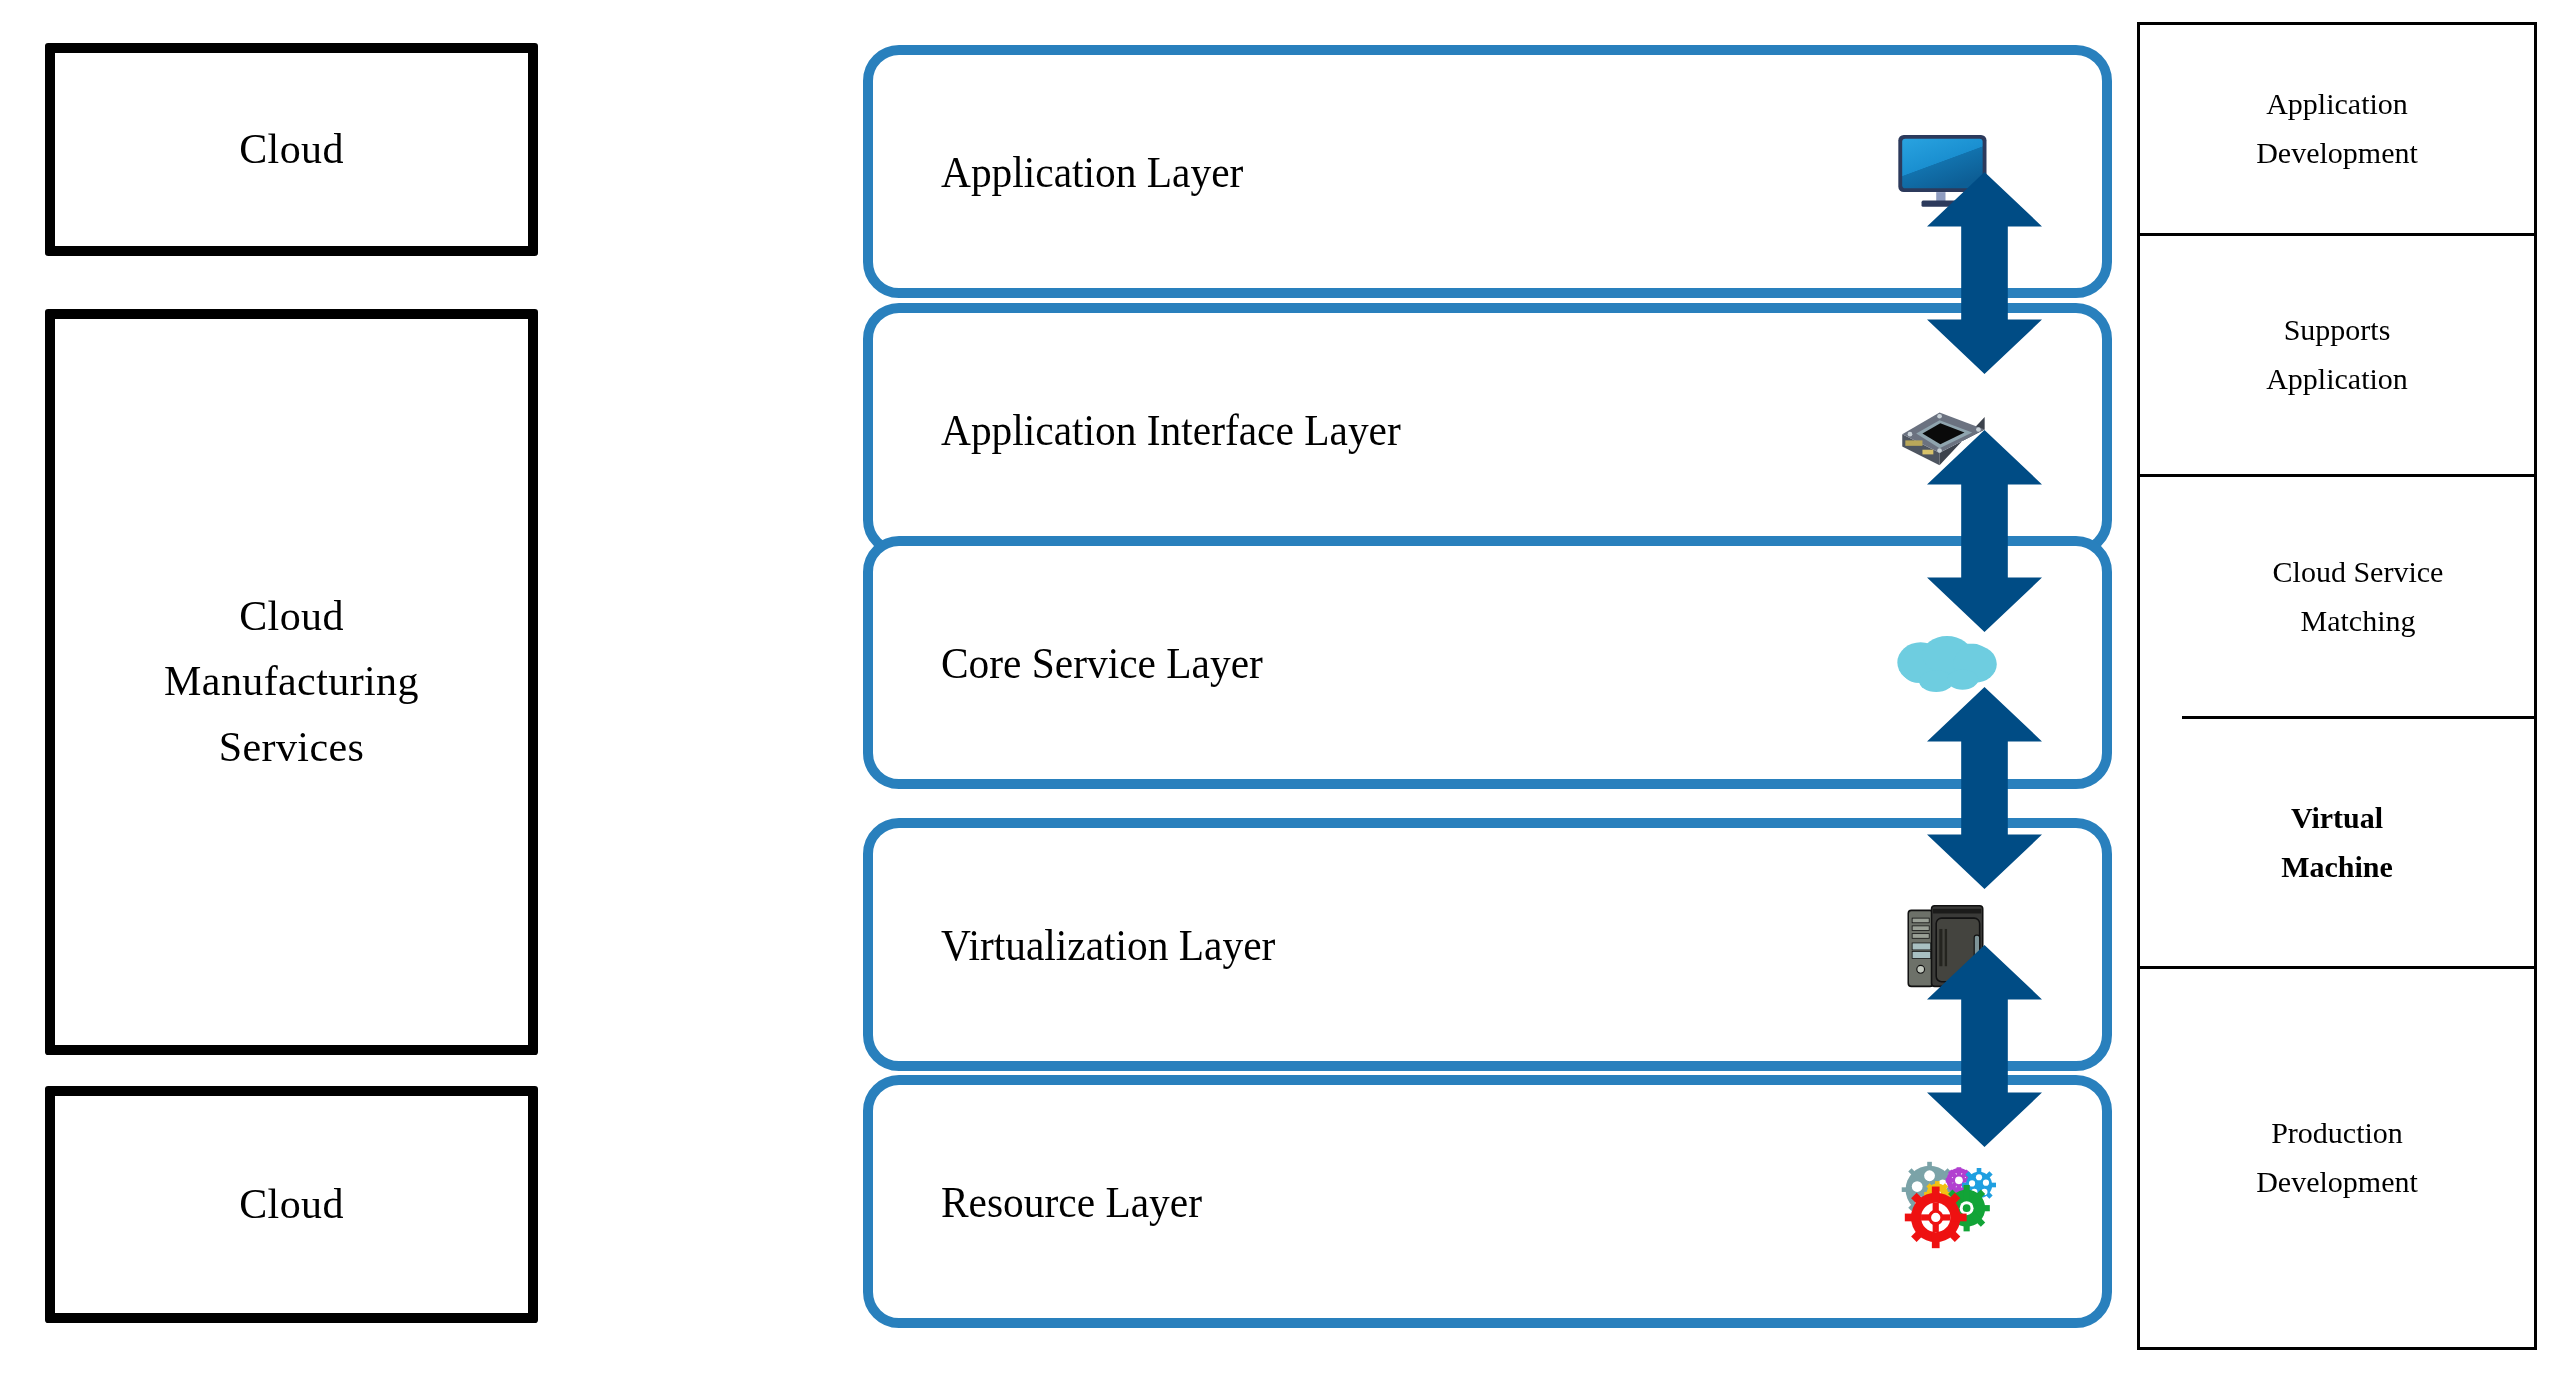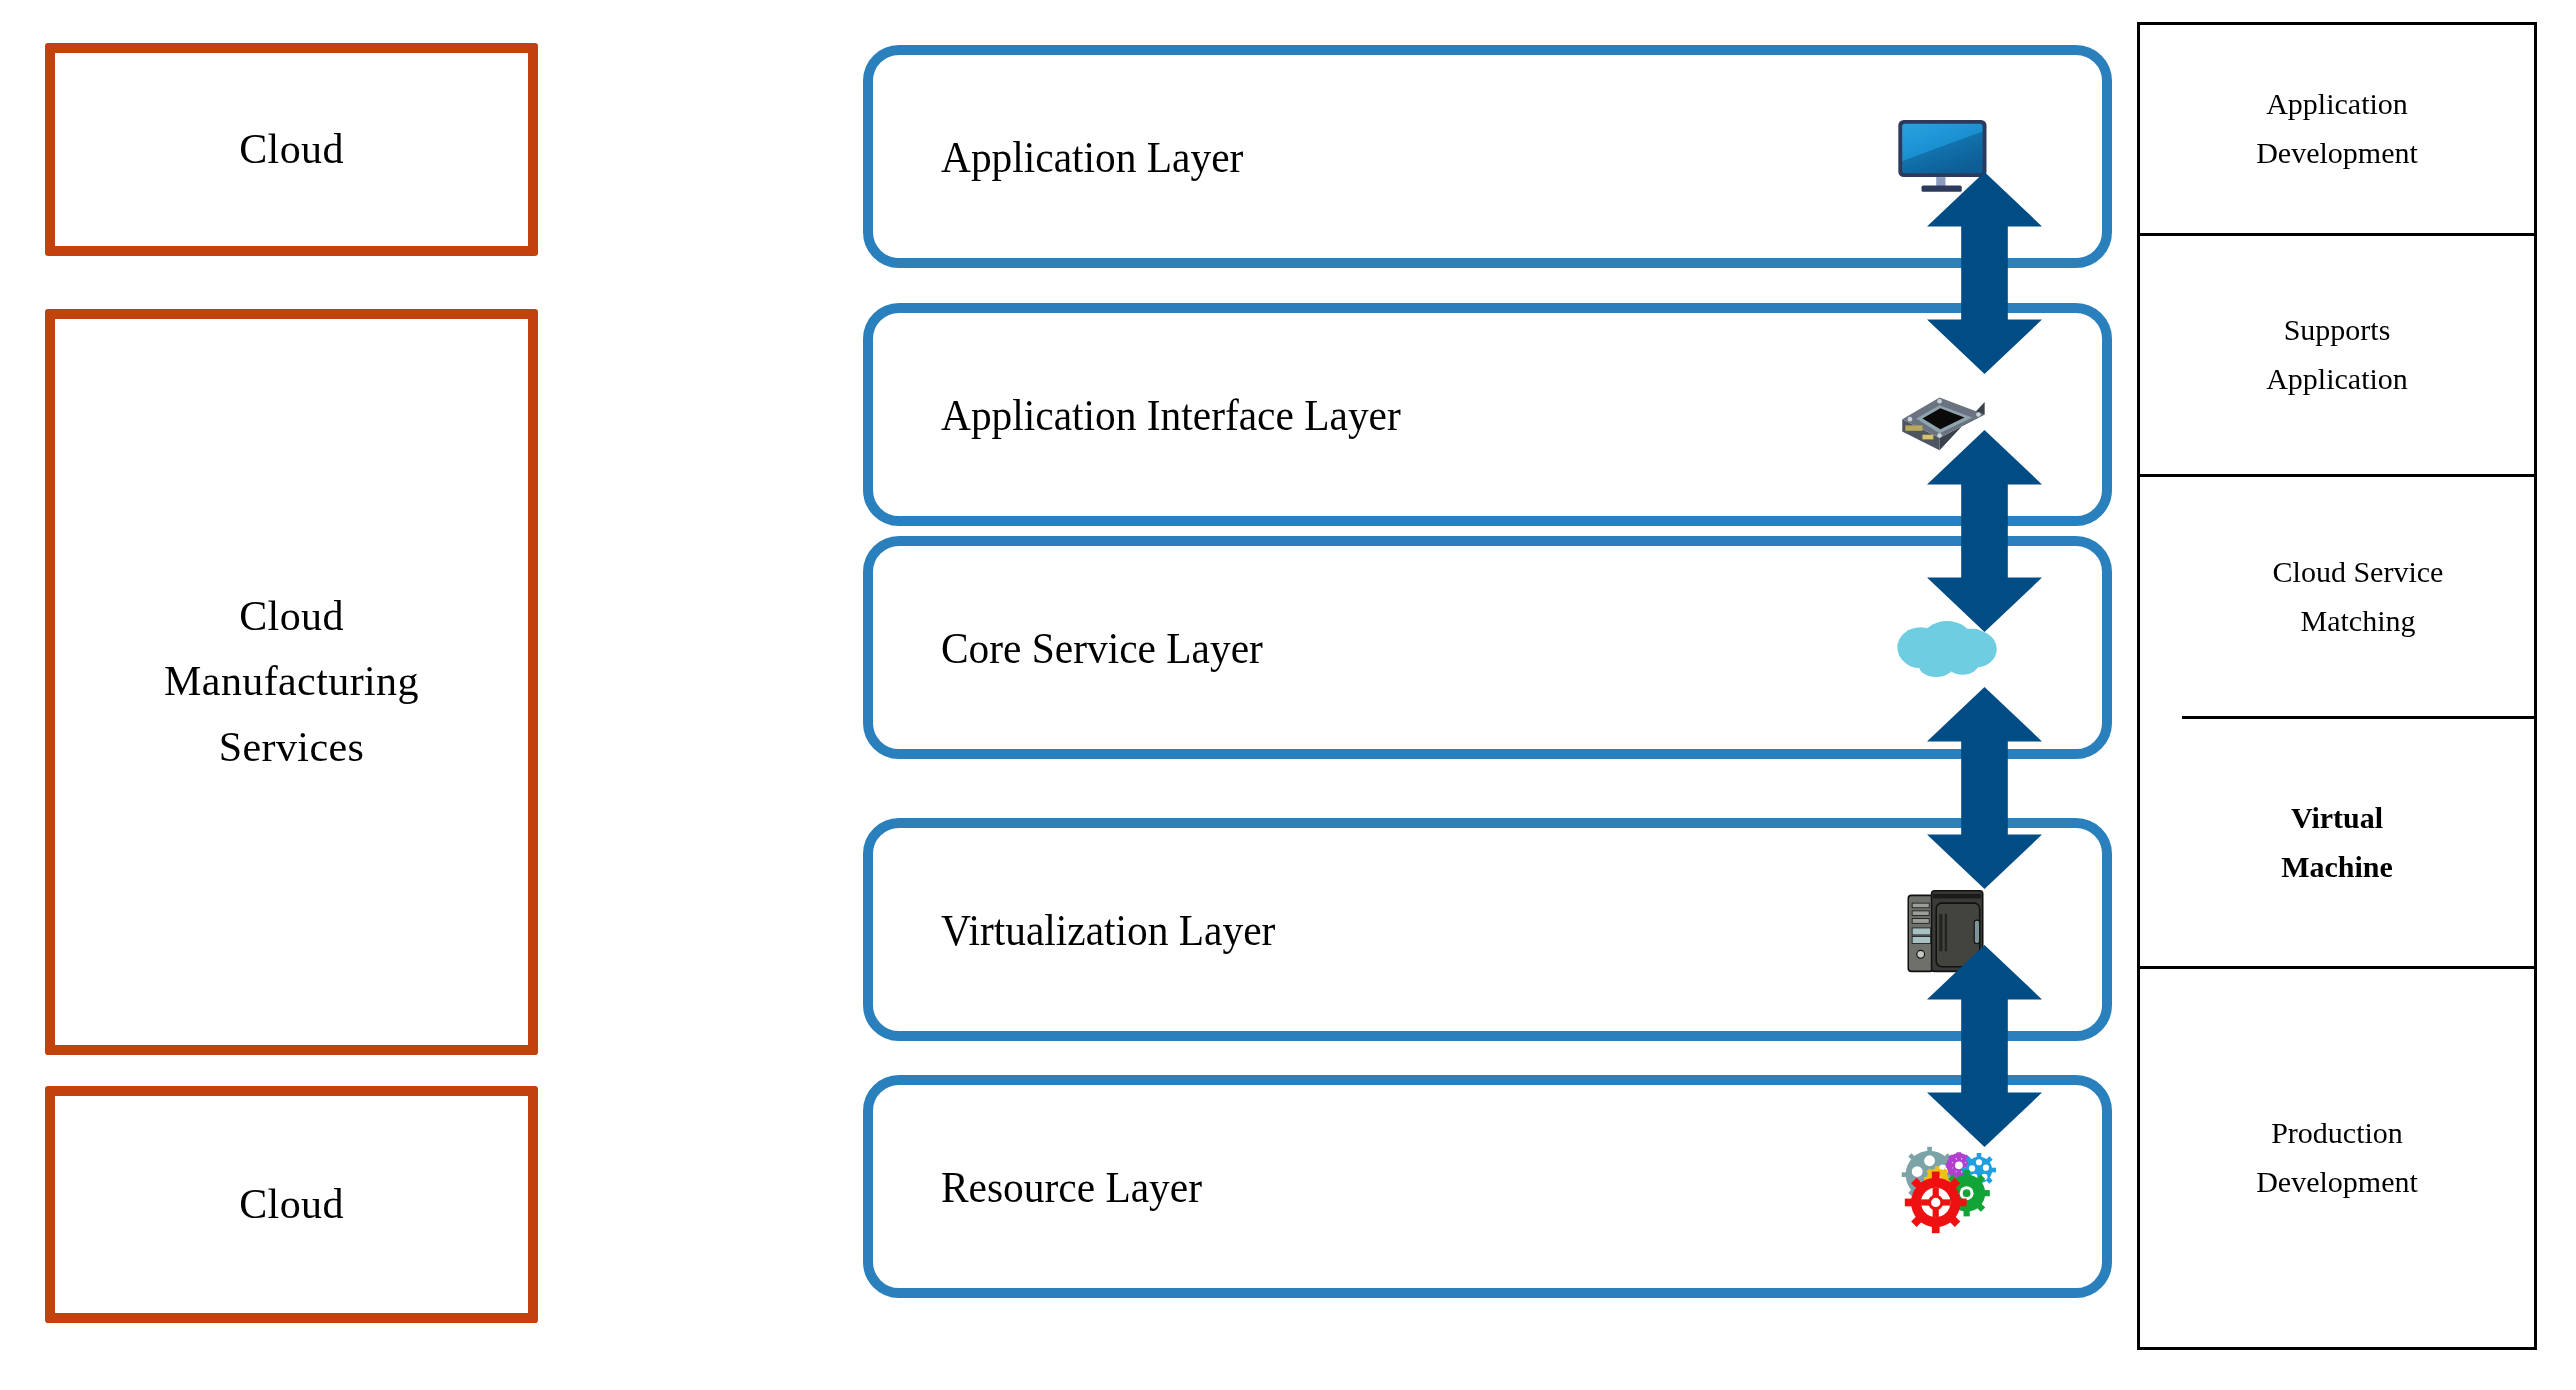--- a/index.html
+++ b/index.html
@@ -18,21 +18,21 @@
     height: 1390px;
     background: #ffffff;
     overflow: hidden;
   }
 
   
   .left-box {
     position: absolute;
     box-sizing: border-box;
     background: #ffffff;
-    border: 10px solid #c2410c;
+    border: 10px solid #000000;
     border-radius: 3.1px;
     display: flex;
     flex-direction: column;
     align-items: center;
     justify-content: center;
     text-align: right;
   }
   .left-box .line {
     font-size: 42px;
     line-height: 1.55;
@@ -42,21 +42,21 @@
   #left-box-0 { left: 45px;  top: 43px;   width: 493px; height: 213px; }
   #left-box-1 { left: 45px;  top: 309px;  width: 493px; height: 746px; }
   #left-box-2 { left: 45px;  top: 1086px; width: 493px; height: 237px; }
 
   
   .layer-box {
     position: absolute;
     box-sizing: border-box;
     left: 863px;
     width: 1249px;
-    height: 223px;
+    height: 253px;
     background: #ffffff;
     border: 10px solid #2980bd;
     border-radius: 36px;
     z-index: 2;
   }
   .layer-label {
     position: absolute;
     left: 68px;
     top: 50%;
     transform: translateY(-50%);

